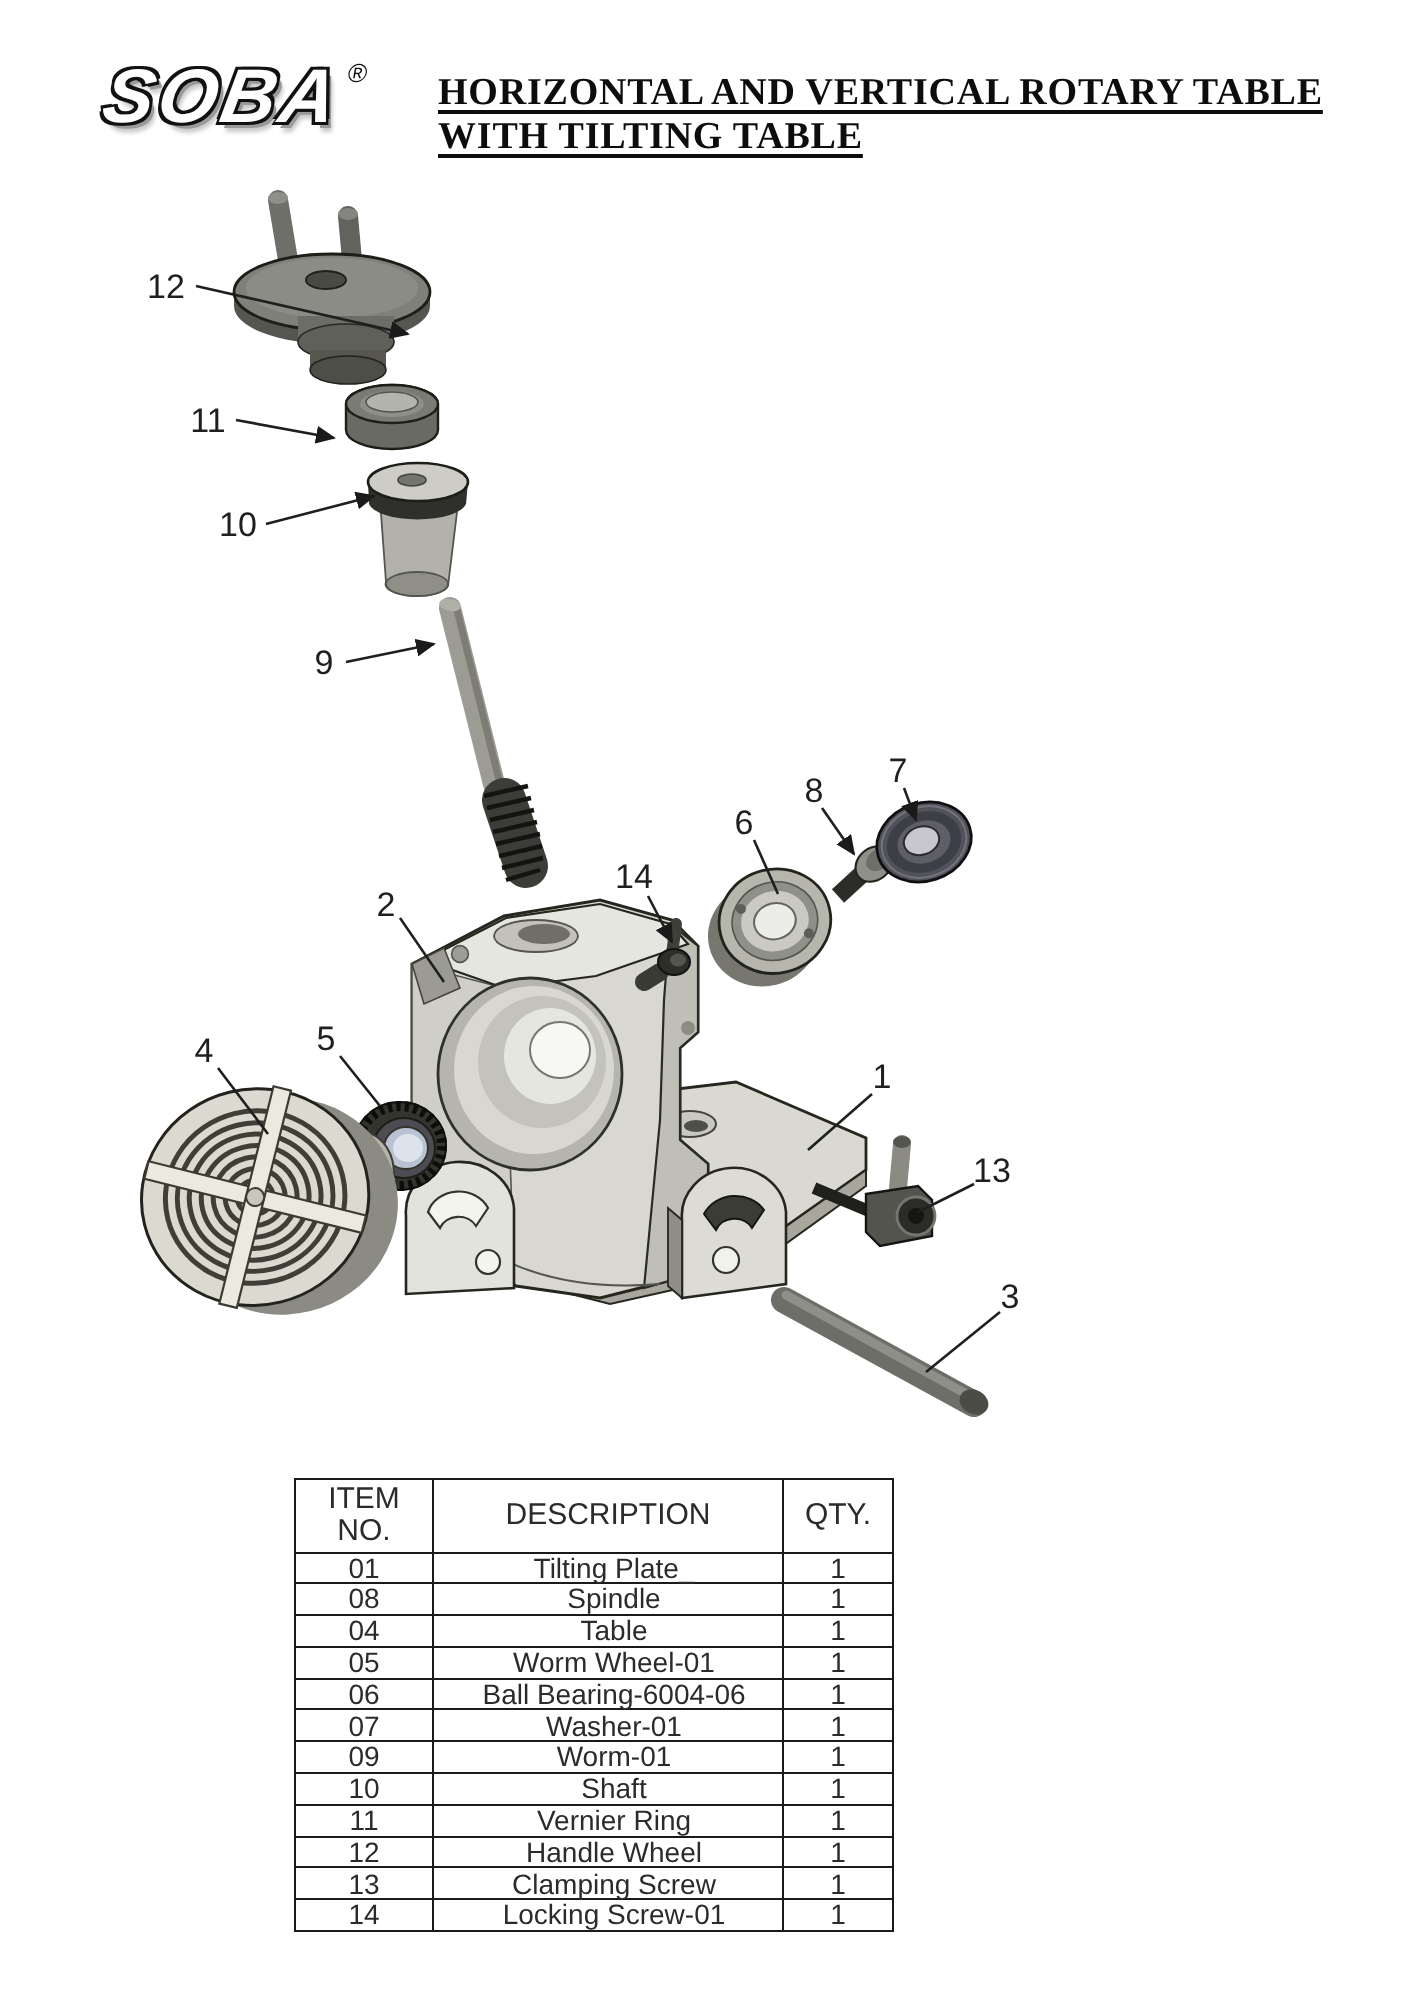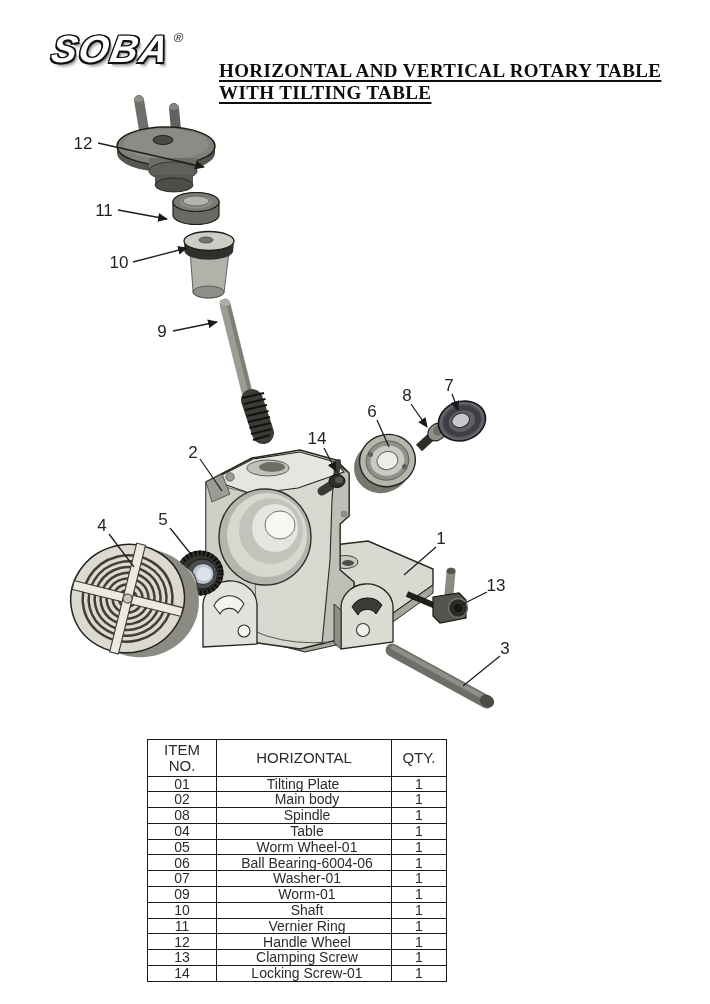--- a/index.html
+++ b/index.html
@@ -19,21 +19,21 @@
   }
   .logo-reg{
     font-size:13px;font-style:normal;font-weight:400;letter-spacing:0;
     -webkit-text-stroke:0;color:#111;text-shadow:none;
     position:relative;top:-20px;left:2px;
   }
   
   .title{
     position:absolute;left:219px;top:36px;
     font-family:"Liberation Serif",serif;font-weight:bold;font-size:19px;
-    letter-spacing:.4px;color:#0d0d0d;line-height:22px;margin-top:24px;
+    letter-spacing:.4px;color:#0d0d0d;line-height:22px;
   }
   .title-line{
     display:inline-block;white-space:nowrap;
     text-decoration:underline;text-decoration-thickness:1.5px;text-underline-offset:3px;
   }
   
   .diagram{position:absolute;left:0;top:0;}
   .callout{font-size:17px;fill:#1f1f1f;text-anchor:middle;}
   .leader{stroke:#1f1f1f;stroke-width:1.3;fill:none;}
   
@@ -262,36 +262,31 @@
     <text class="callout" x="496" y="591">13</text>
     <text class="callout" x="317" y="444">14</text>
   </g>
 </svg>
 
 <table class="parts-table">
   <thead>
     <tr>
       <th class="h-item">ITEM
 NO.</th>
-      <th class="h-desc">HORIZONTAL</th>
+      <th class="h-desc">DESCRIPTION</th>
       <th class="h-qty">QTY.</th>
     </tr>
   </thead>
   <tbody>
     <tr>
         <td class="c-item">01</td>
         <td class="c-desc">Tilting Plate_</td>
         <td class="c-qty">1</td>
       </tr>
     <tr>
-        <td class="c-item">02</td>
-        <td class="c-desc">Main body</td>
-        <td class="c-qty">1</td>
-      </tr>
-    <tr>
         <td class="c-item">08</td>
         <td class="c-desc">Spindle</td>
         <td class="c-qty">1</td>
       </tr>
     <tr>
         <td class="c-item">04</td>
         <td class="c-desc">Table</td>
         <td class="c-qty">1</td>
       </tr>
     <tr>

